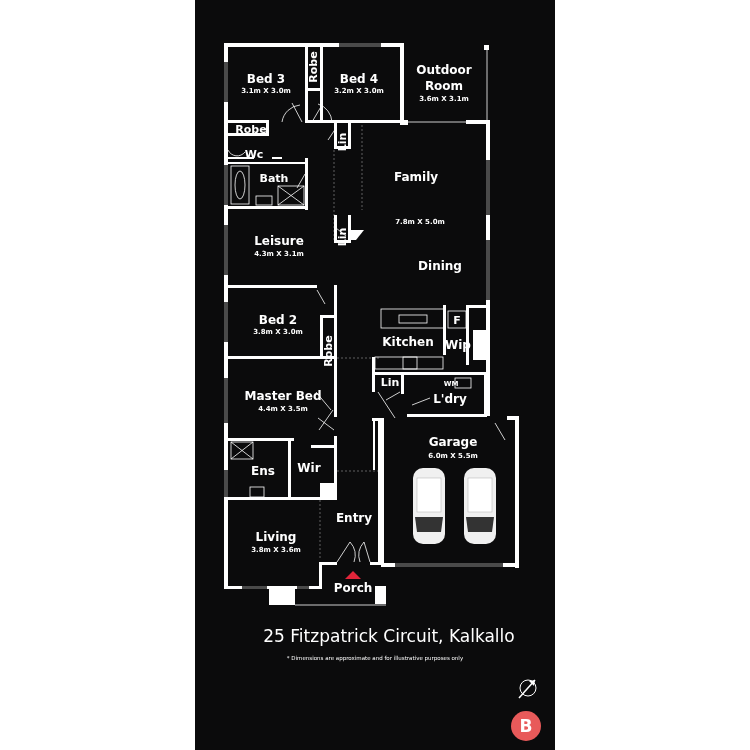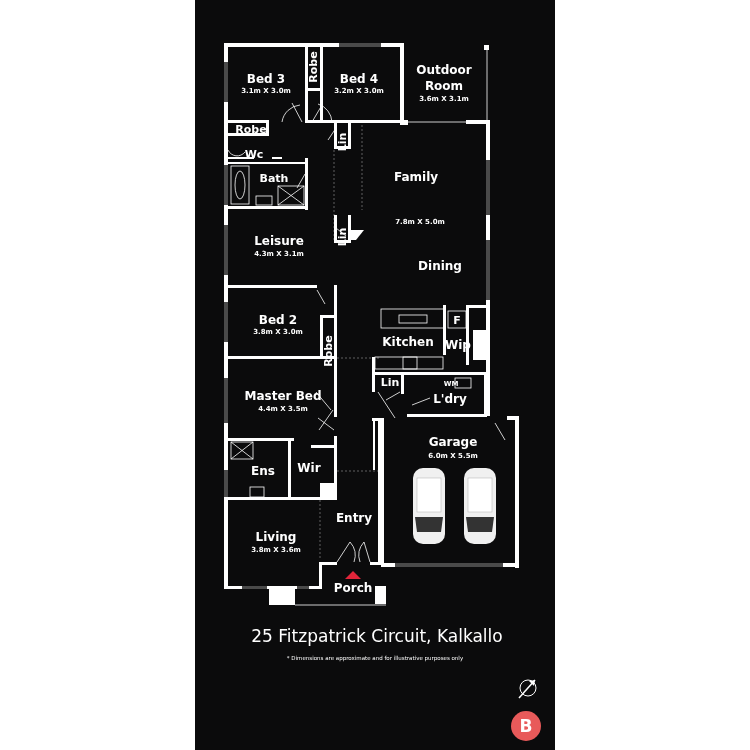--- a/index.html
+++ b/index.html
@@ -6,21 +6,21 @@
   body { width:750px; height:750px; position:relative; overflow:hidden; font-family:"DejaVu Sans", sans-serif; }
   #panel { position:absolute; left:195px; top:0; width:360px; height:750px; background:#0b0b0c; }
   #plan { position:absolute; left:0; top:0; width:750px; height:750px; }
   .room-label { fill:#ffffff; font-family:"DejaVu Sans", sans-serif; font-size:12px; font-weight:bold; text-anchor:middle; }
   .room-dim { fill:#ffffff; font-family:"DejaVu Sans", sans-serif; font-size:7px; font-weight:bold; text-anchor:middle; }
   .small-label { fill:#ffffff; font-family:"DejaVu Sans", sans-serif; font-size:11px; font-weight:bold; text-anchor:middle; }
   .wall { fill:#ffffff; }
   .win { fill:#4a4a4a; }
   .thin { stroke:#ffffff; stroke-width:0.8; fill:none; }
   .dash { stroke:#777; stroke-width:0.8; stroke-dasharray:2 2; fill:none; }
-  #address { position:absolute; left:197px; width:360px; top:626px; text-align:center; color:#fff; font-family:"DejaVu Sans", sans-serif; font-size:17px; }
+  #address { position:absolute; left:209px; width:360px; top:626px; text-align:center; color:#fff; font-family:"DejaVu Sans", sans-serif; font-size:17px; }
   #disclaimer { position:absolute; left:195px; width:360px; top:655px; text-align:center; color:#fff; font-family:"DejaVu Sans", sans-serif; font-size:5.5px; }
   #logo { position:absolute; left:511px; top:711px; width:30px; height:30px; border-radius:50%; display:flex; align-items:center; justify-content:center; color:#fff; font-family:"DejaVu Sans", sans-serif; font-weight:bold; font-size:17px; }
   #compass { position:absolute; left:515px; top:677px; width:24px; height:24px; }
 </style>
 </head>
 <body>
 
 <div id="panel"></div>
 
 <svg id="plan" viewBox="0 0 750 750">

